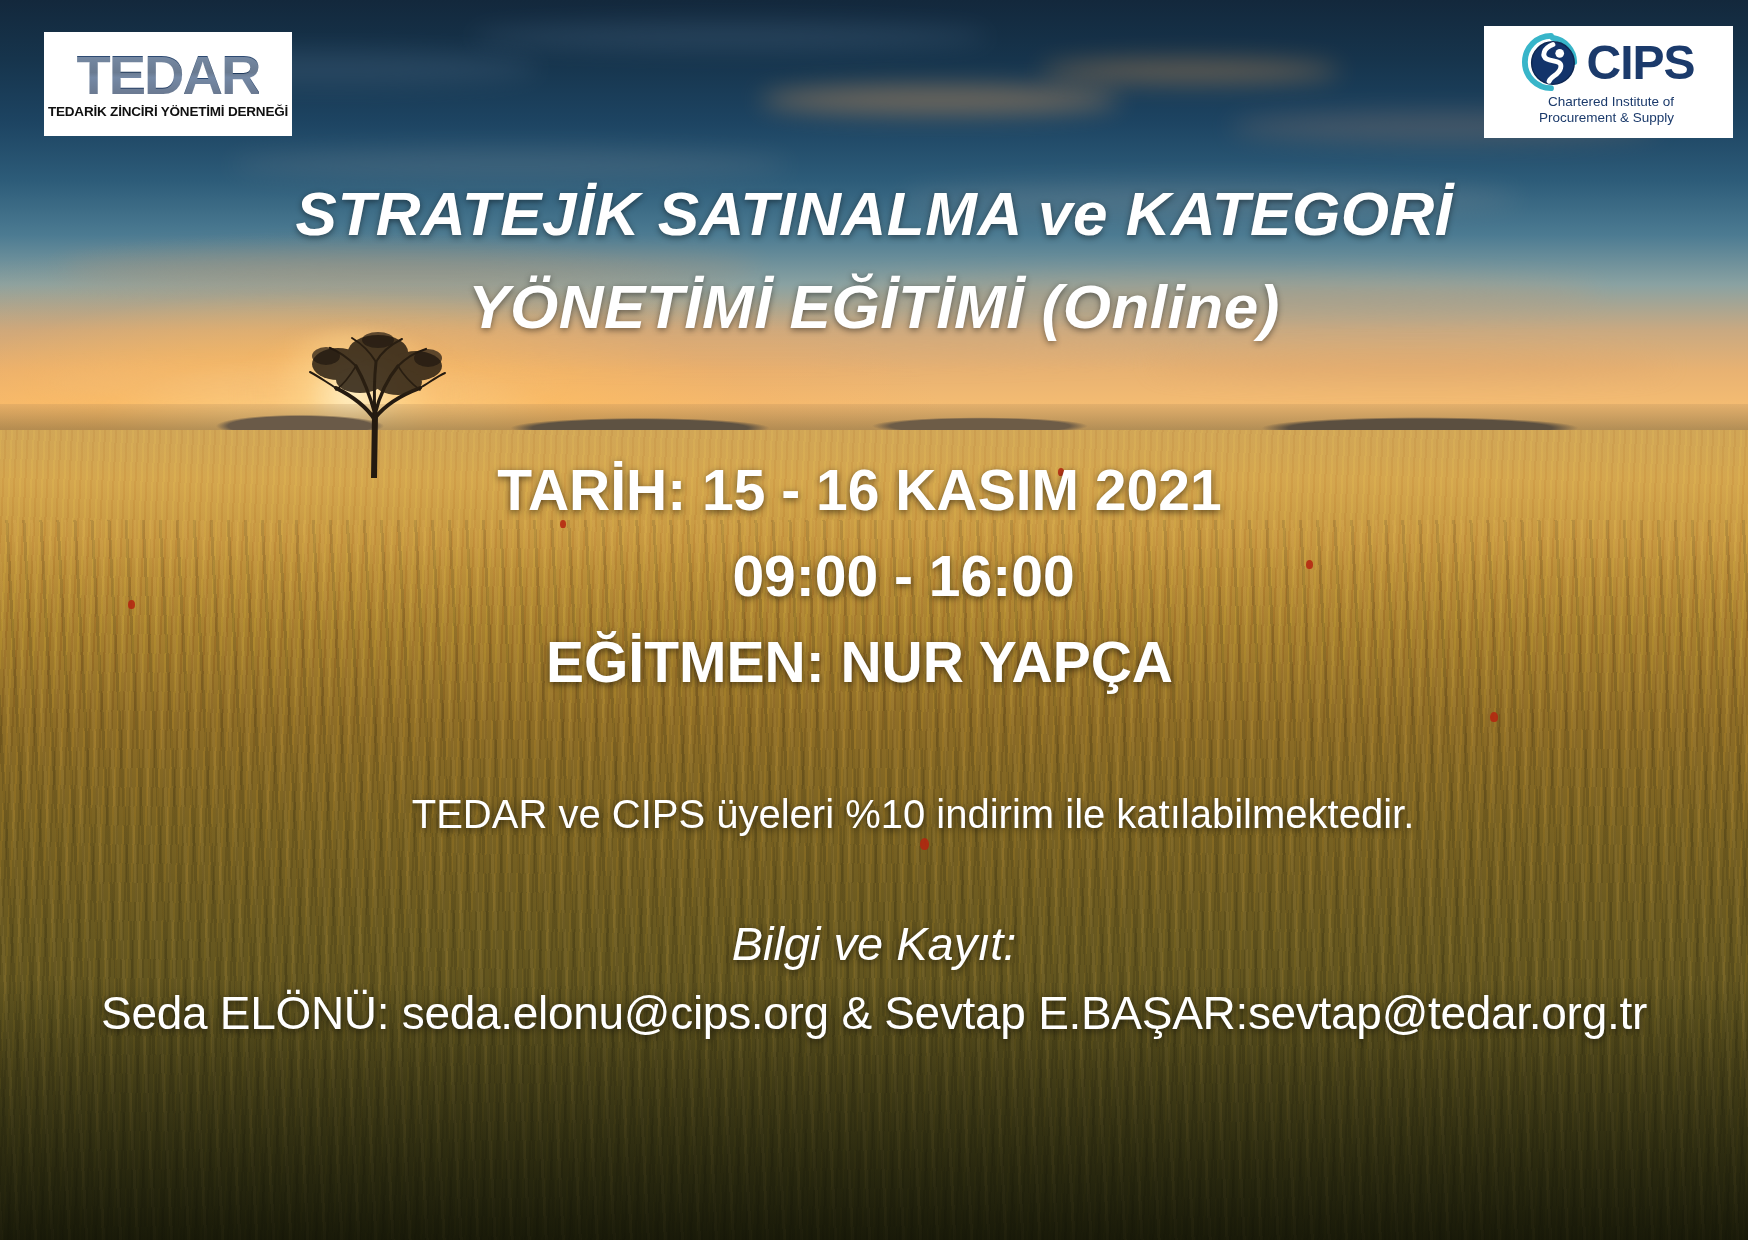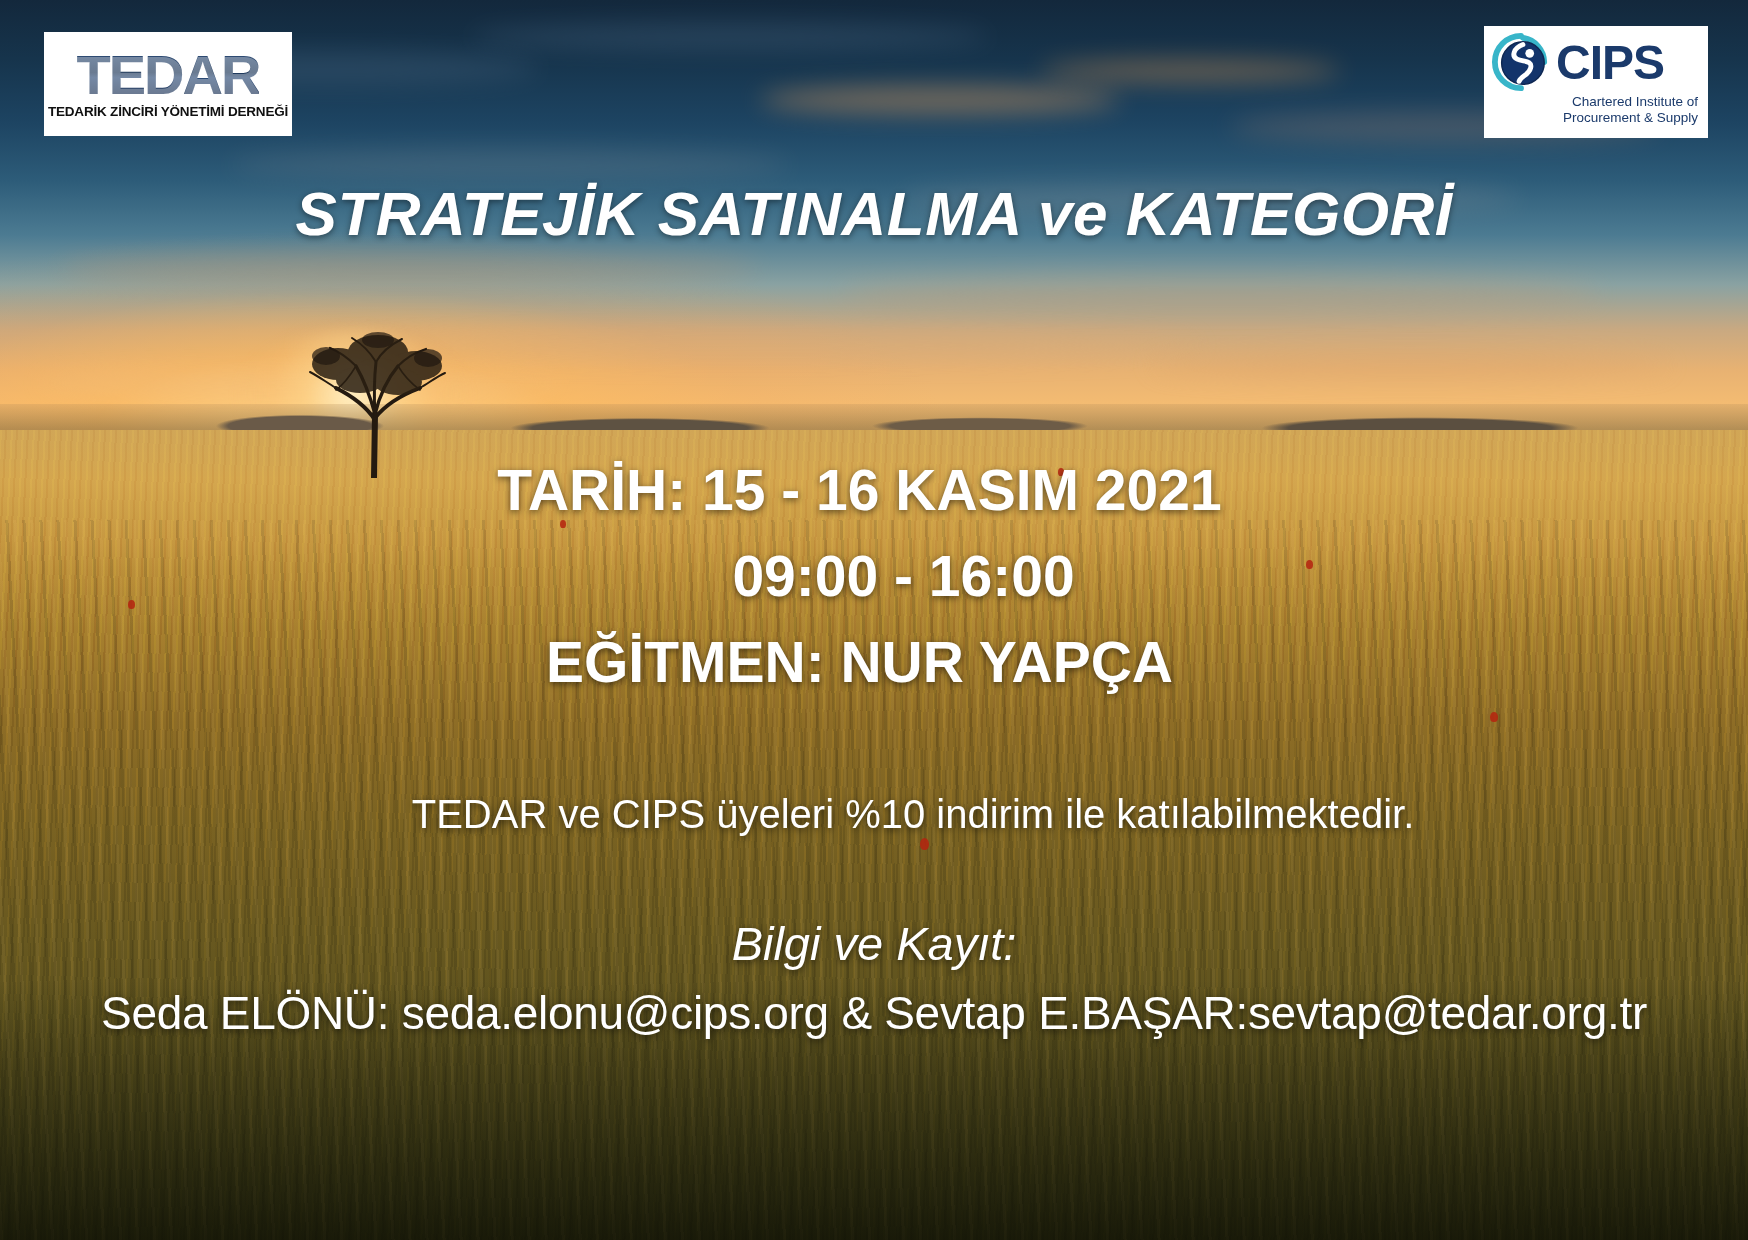--- a/index.html
+++ b/index.html
@@ -200,27 +200,28 @@
     letter-spacing: -0.2px;
     color: #101010;
     margin-top: 3px;
     white-space: nowrap;
   }
 
   .logo-cips {
     position: absolute;
     left: 1484px;
     top: 26px;
-    width: 224px;
+    width: 249px;
     height: 112px;
     background: #ffffff;
     box-sizing: border-box;
     display: flex;
     flex-direction: column;
     padding: 6px 8px 4px 6px;
+    align-items: center;
   }
   .cips-top {
     display: flex;
     align-items: center;
     gap: 4px;
     height: 62px;
   }
   .cips-mark { width: 62px; height: 60px; flex: 0 0 auto; }
   .cips-word {
     font-family: "Liberation Sans", sans-serif;
@@ -384,20 +385,21 @@
       <span class="cips-word">CIPS</span>
     </div>
     <div class="cips-sub">
       <div>Chartered Institute of</div>
       <div>Procurement &amp; Supply</div>
     </div>
   </div>
 
   <div class="content">
     <div class="title title-1">STRATEJİK SATINALMA ve KATEGORİ</div>
+    <div class="title title-2">YÖNETİMİ EĞİTİMİ  (Online)</div>
 
     <div class="info info-date">TARİH: 15 - 16 KASIM 2021</div>
     <div class="info info-time">09:00 - 16:00</div>
     <div class="info info-trainer">EĞİTMEN: NUR YAPÇA</div>
 
     <div class="fee fee-discount">TEDAR ve CIPS üyeleri %10 indirim ile katılabilmektedir.</div>
     <div class="fee fee-regtitle">Bilgi ve Kayıt:</div>
     <div class="fee fee-contact">Seda ELÖNÜ: seda.elonu@cips.org  &amp;  Sevtap E.BAŞAR:sevtap@tedar.org.tr</div>
   </div>
 

